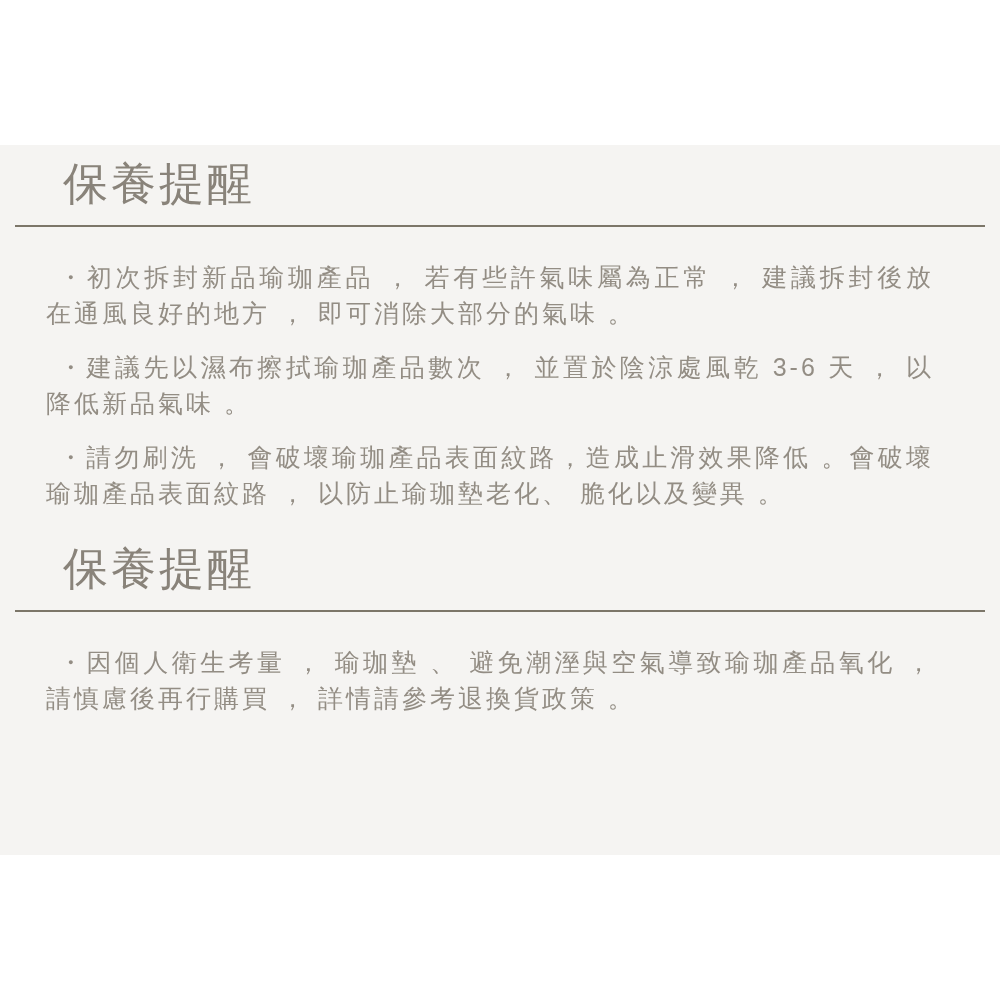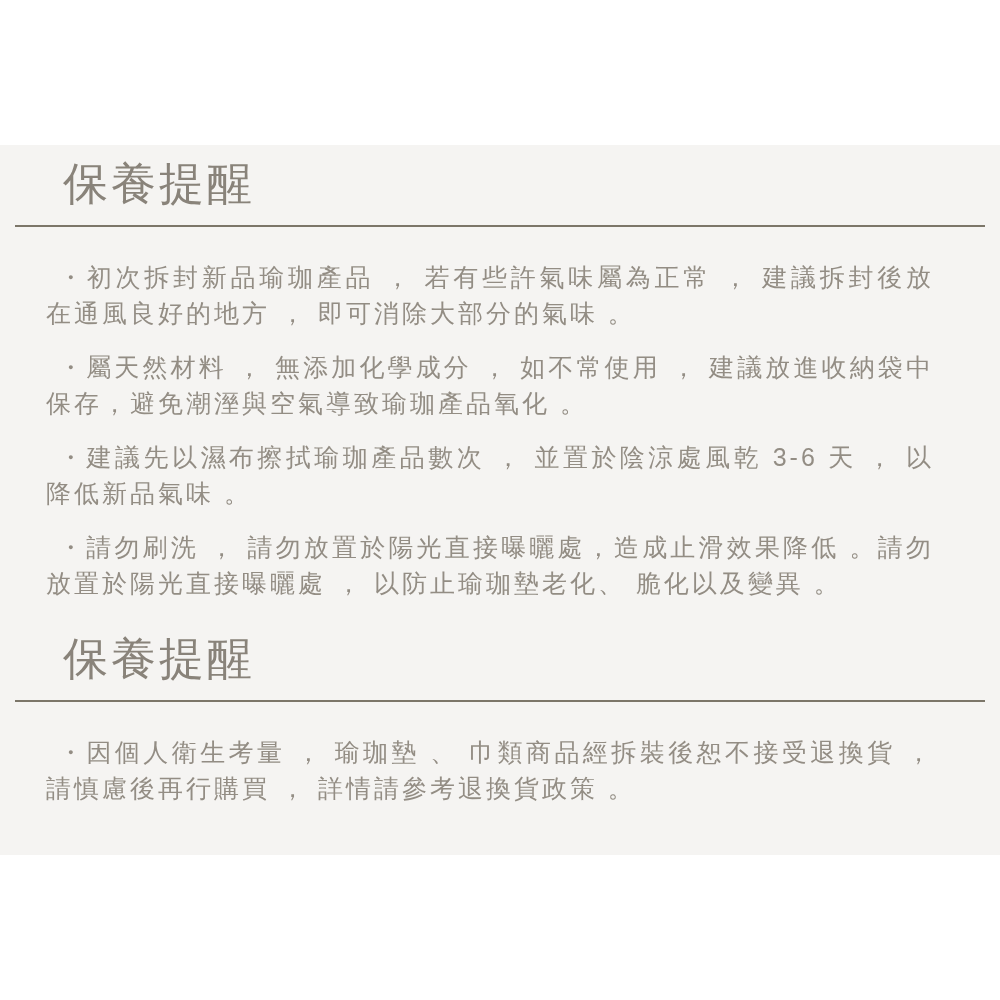--- a/index.html
+++ b/index.html
@@ -66,28 +66,27 @@
 
 <div class="page">
   <main class="panel">
 
     <section class="sec">
       <h2 class="sec-title">保養提醒</h2>
       <hr class="rule">
 
       <p class="item"><span class="bullet">・</span><span>初次拆封新品瑜珈產品 ， 若有些許氣味屬為正常 ， 建議拆封後放在通風良好的地方 ， 即可消除大部分的氣味 。</span></p>
 
-      <p class="item"><span class="bullet">・</span><span>屬天然材料 ， 無添加化學成分 ， 如不常使用 ， 建議放進收納袋中保存，避免潮溼與空氣導致瑜珈產品氧化 。</span></p>
 
       <p class="item"><span class="bullet">・</span><span>建議先以濕布擦拭瑜珈產品數次 ， 並置於陰涼處風乾 3-6 天 ， 以降低新品氣味 。</span></p>
 
-      <p class="item"><span class="bullet">・</span><span>請勿刷洗 ， 請勿放置於陽光直接曝曬處，造成止滑效果降低 。請勿放置於陽光直接曝曬處 ， 以防止瑜珈墊老化、 脆化以及變異 。</span></p>
+      <p class="item"><span class="bullet">・</span><span>請勿刷洗 ， 會破壞瑜珈產品表面紋路，造成止滑效果降低 。會破壞瑜珈產品表面紋路 ， 以防止瑜珈墊老化、 脆化以及變異 。</span></p>
     </section>
 
     <section class="sec">
       <h2 class="sec-title">保養提醒</h2>
       <hr class="rule">
 
-      <p class="item"><span class="bullet">・</span><span>因個人衛生考量 ， 瑜珈墊 、 巾類商品經拆裝後恕不接受退換貨 ， 請慎慮後再行購買 ， 詳情請參考退換貨政策 。</span></p>
+      <p class="item"><span class="bullet">・</span><span>因個人衛生考量 ， 瑜珈墊 、 避免潮溼與空氣導致瑜珈產品氧化 ， 請慎慮後再行購買 ， 詳情請參考退換貨政策 。</span></p>
     </section>
 
   </main>
 </div>
 
 </body></html>

